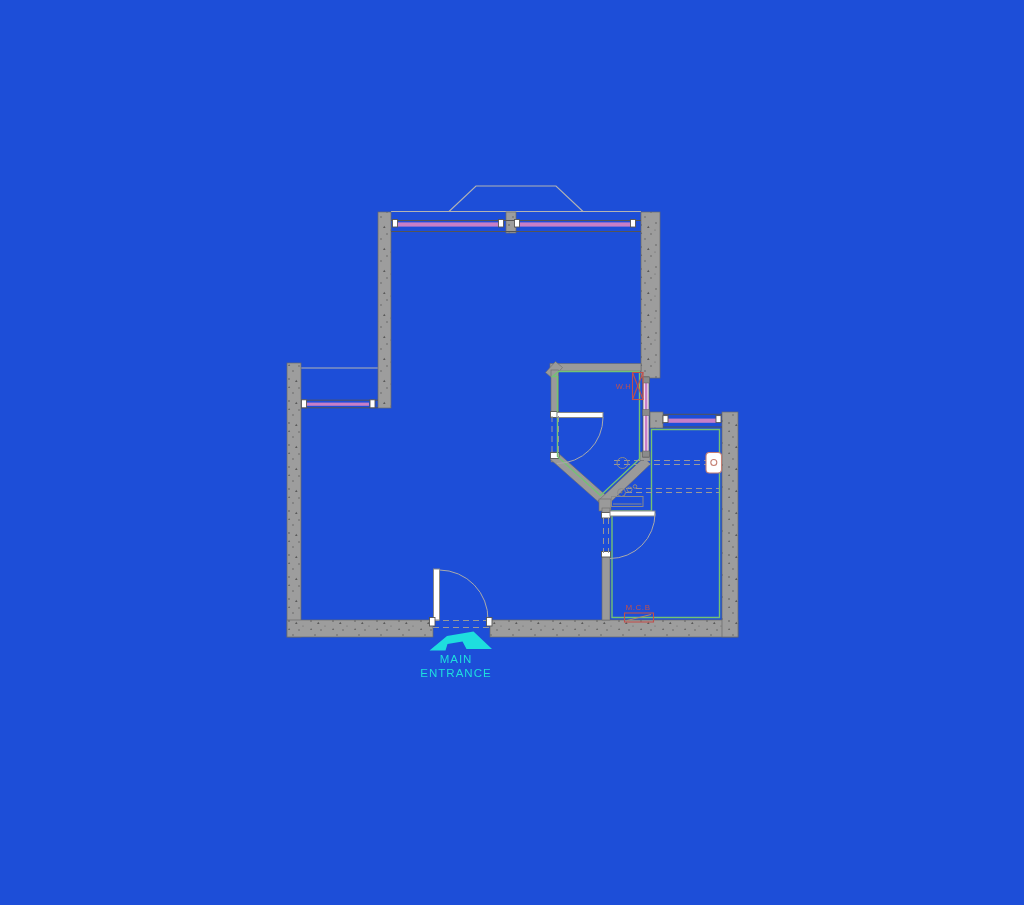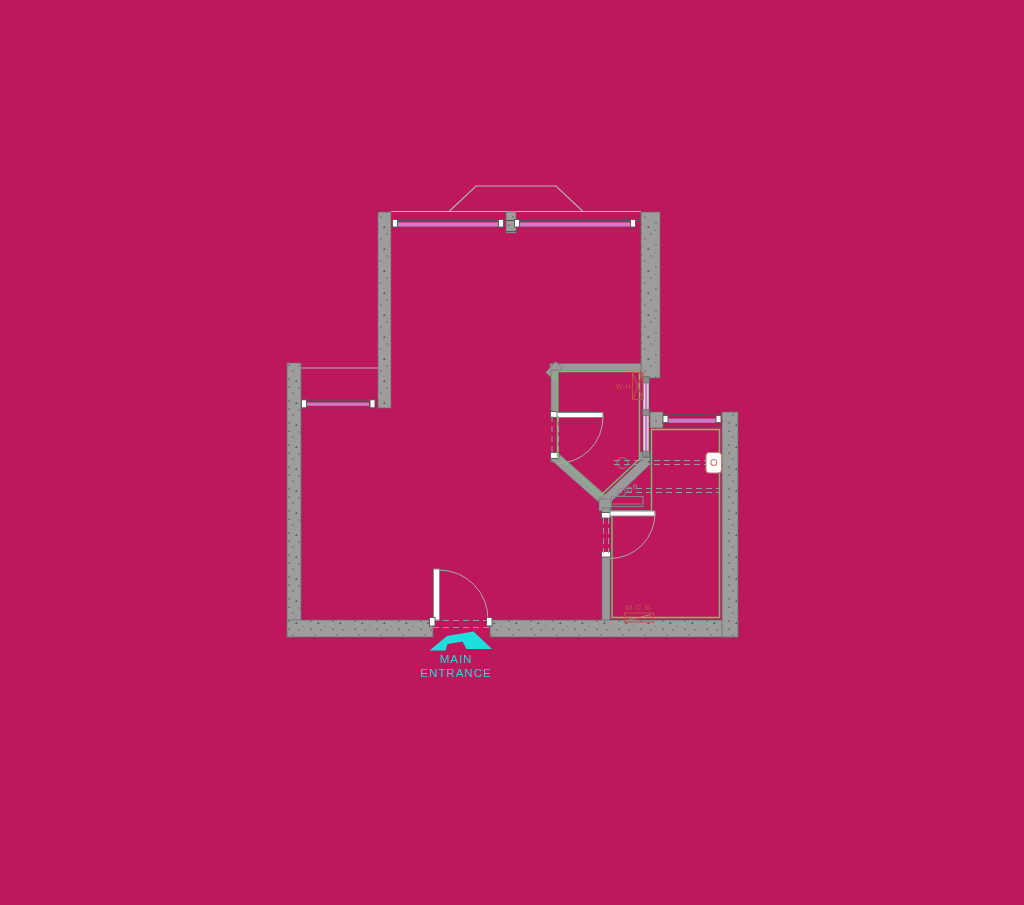--- a/index.html
+++ b/index.html
@@ -1,17 +1,17 @@
 <!DOCTYPE html>
 <html style="--wall-gray: #9d9d9d; --wall-edge: #6a6a6a; --window-purple: #c77fc7; --room-outline-green: #74c274; --annotation-red: #c0504d; --entrance-cyan: #1edede; --line-gray: #999999; --projection-gray: #b3b3b3;"><head>
 <meta charset="utf-8">
 <title>Floor Plan</title>
 <style>
   html,body{margin:0;padding:0;background:#fff;}
-  #canvas{position:relative;width:1024px;height:905px;background:#be185d;overflow:hidden;
+  #canvas{position:relative;width:1024px;height:905px;background:#1d4ed8;overflow:hidden;
           font-family:"Liberation Sans", sans-serif;}
   svg{position:absolute;left:0;top:0;}
   .wall   {fill:url(#speckle);stroke:var(--wall-edge);stroke-width:.7;}
   .iwall  {fill:#9a9a9a;stroke:var(--wall-edge);stroke-width:.6;}
   .winline{stroke:#555;stroke-width:1;fill:none;}
   .win    {fill:var(--window-purple);stroke:none;}
   .jamb   {fill:#fff;stroke:#555;stroke-width:.9;}
   .cap    {fill:#8b8b8b;stroke:#5f5f5f;stroke-width:.5;}
   .green  {fill:none;stroke:var(--room-outline-green);stroke-width:1.4;}
   .red    {stroke:var(--annotation-red);fill:none;stroke-width:1.1;}

